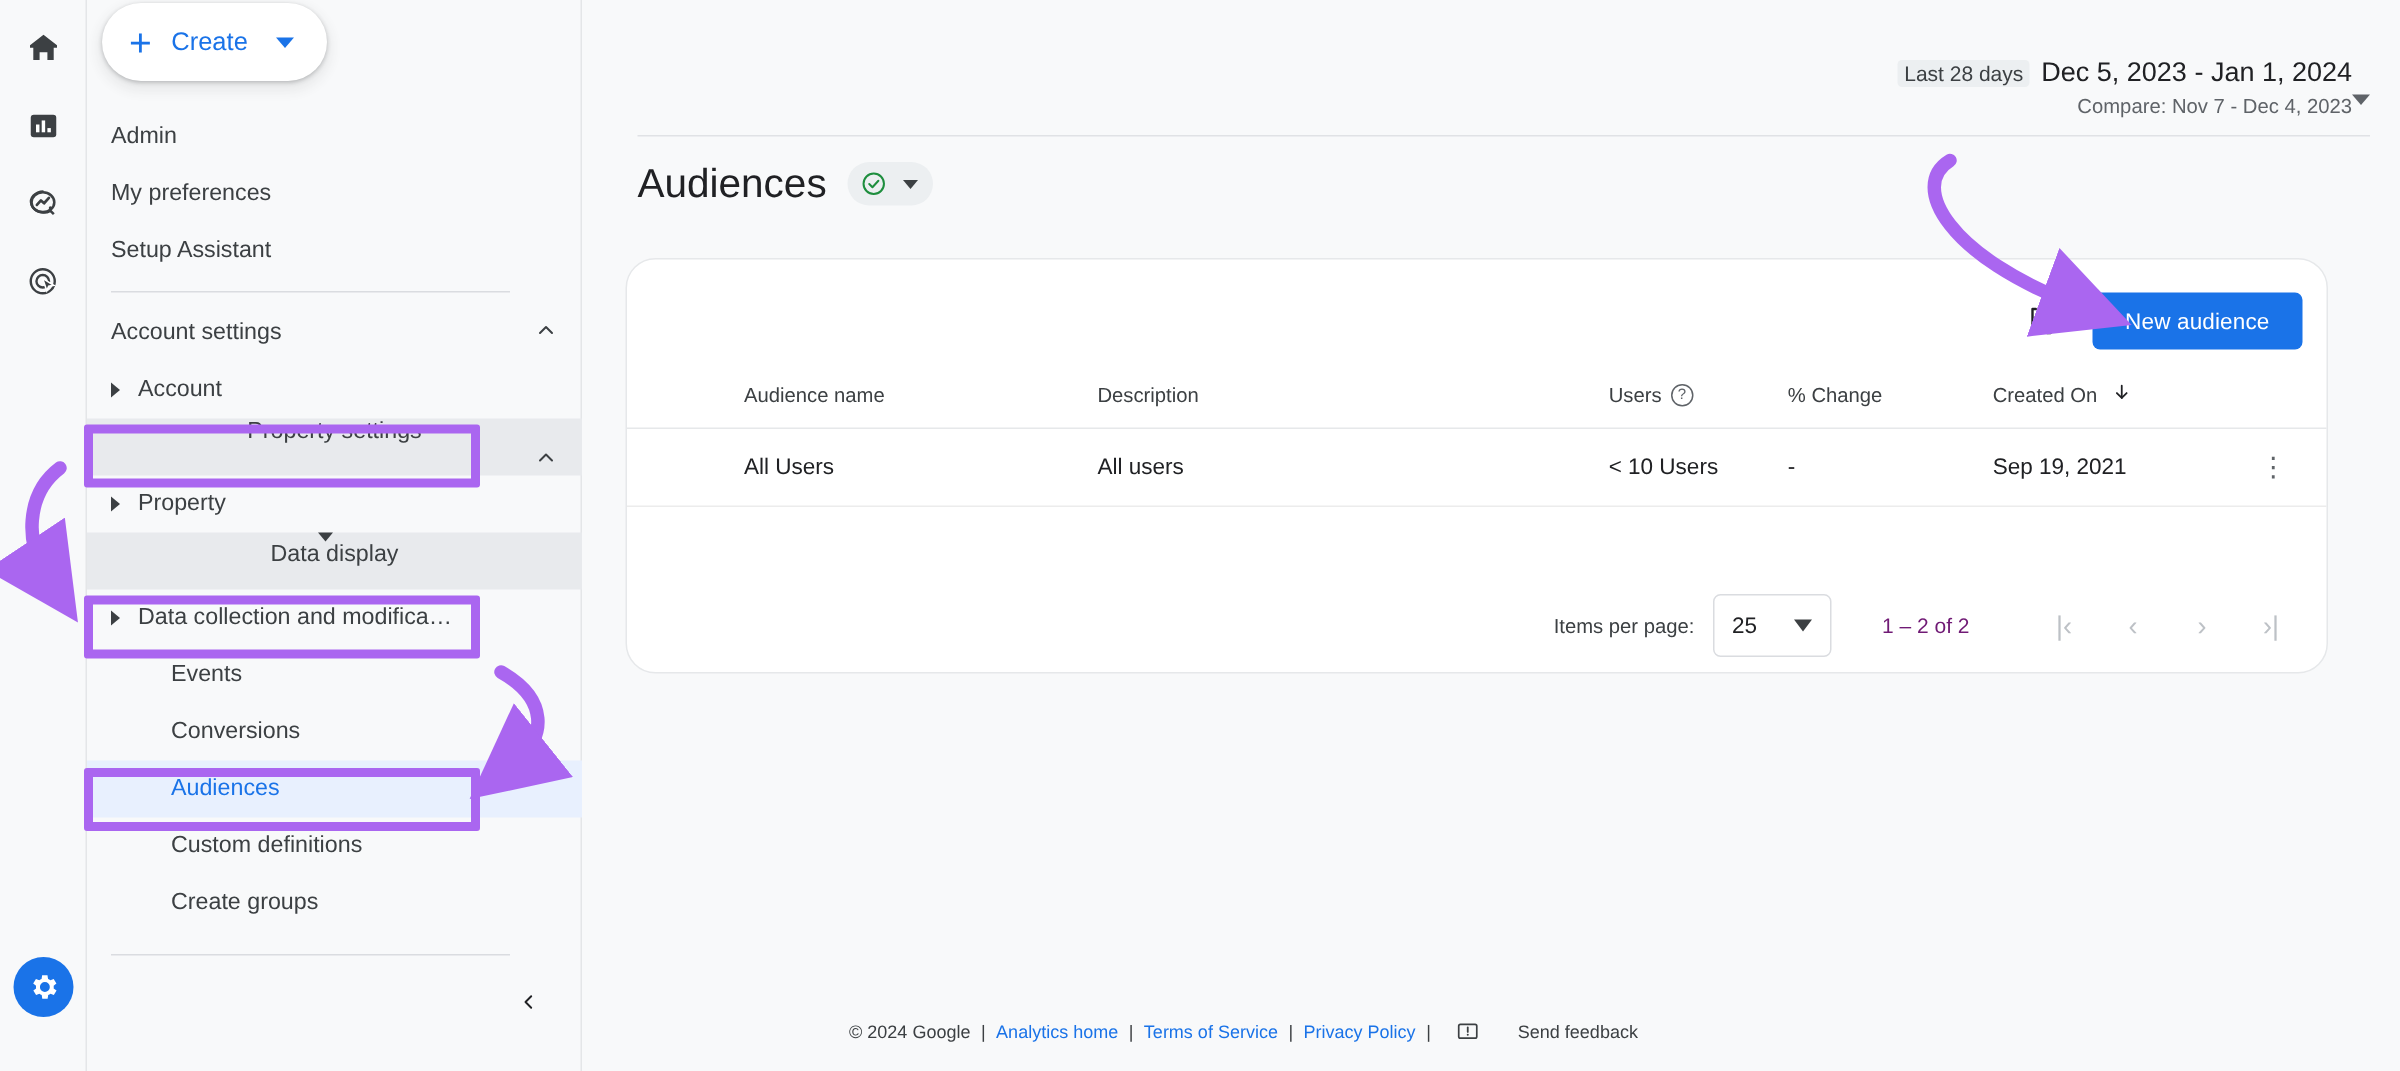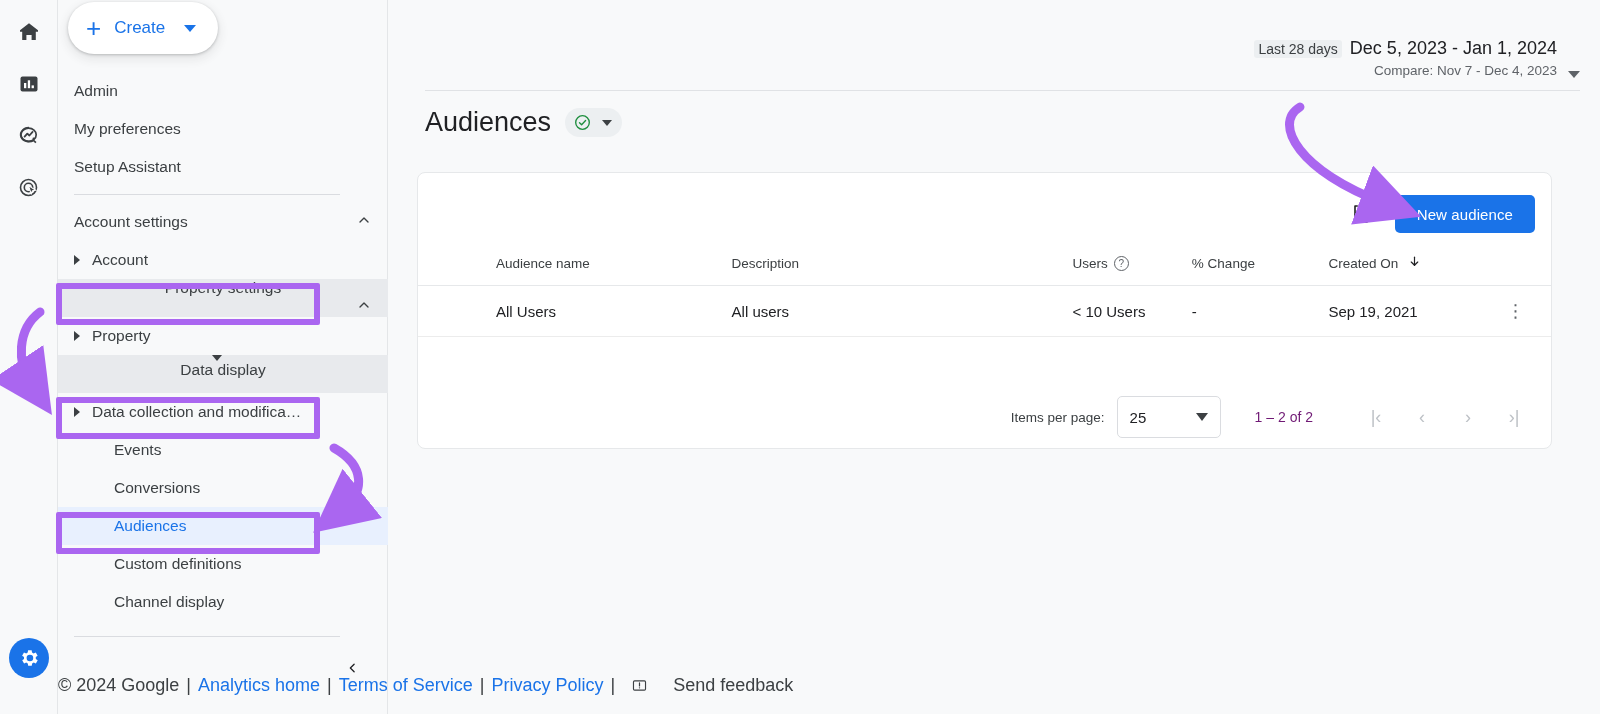--- a/index.html
+++ b/index.html
@@ -91,21 +91,21 @@
     position:absolute; left:278px; top:652px; width:32px;height:32px;
     display:flex;align-items:center;justify-content:center; cursor:pointer;
     color:#202124; font-size:20px;
   }
 
   
   #main { position:absolute; left:389px; top:0; right:0; height:714px; background:#f8f9fa; }
 
   #daterange {
     position:absolute; right:20px; top:38px;
-    display:flex; align-items:flex-end; gap:11px; cursor:pointer;
+    display:flex; align-items:center; gap:0; cursor:pointer;
   }
   #daterange .dr-left { text-align:right; }
   #dr-preset {
     font-size:14px; color:#3c4043; background:#eceff1;
     padding:1px 4px; border-radius:3px; display:inline-block;
   }
   #dr-range { font-size:18px; color:#202124; display:inline-block; margin-left:8px; }
   #dr-compare { font-size:13.5px; color:#5f6368; margin-top:4px; }
   #dr-caret {
     width:0;height:0;margin-top:16px;
@@ -127,21 +127,21 @@
   }
   #title-chip .chip-caret {
     width:0;height:0;
     border-left:5px solid transparent;border-right:5px solid transparent;
     border-top:6px solid #3c4043;
   }
 
   
   #card {
     position:absolute; left:28px; top:172px; width:1135px; height:277px;
-    background:#ffffff; border:1px solid #e6e8ea; border-radius:8px;
+    background:#ffffff; border:1px solid #e6e8ea; border-radius:20px;
   }
   #card-actions {
     position:absolute; right:16px; top:22px;
     display:flex; align-items:center; gap:22px;
   }
   #download-btn { cursor:pointer; display:flex; align-items:center; }
   #new-audience-btn {
     background:#1a73e8; color:#ffffff; border:none;
     height:38px; padding:0 22px; border-radius:5px;
     font-size:15px; font-family:"Liberation Sans", sans-serif;
@@ -175,39 +175,39 @@
   .kebab { color:#5f6368; font-size:18px; line-height:1; cursor:pointer; letter-spacing:0; }
   .sort-arrow { margin-left:6px; }
 
   #pager {
     position:absolute; left:0; bottom:10px; width:1133px;
     display:flex; align-items:center; justify-content:flex-end;
     gap:0; padding-right:14px;
   }
   #pager .ipp-label { font-size:13.5px; color:#3c4043; margin-right:12px; }
   #ipp-select {
-    width:104px;height:42px;border:1px solid #dadce0;border-radius:5px;
+    width:79px;height:42px;border:1px solid #dadce0;border-radius:5px;
     display:flex;align-items:center;justify-content:space-between;
     padding:0 12px; font-size:15px; color:#202124; cursor:pointer; background:#fff;
   }
   #ipp-select .sel-caret {
     width:0;height:0;border-left:6px solid transparent;border-right:6px solid transparent;
     border-top:8px solid #3c4043;
   }
   #pg-range { font-size:14px; color:#701a75; margin:0 40px 0 34px; }
   .pg-btn {
     width:46px;height:40px; display:flex;align-items:center;justify-content:center;
     color:#bdc1c6; font-size:18px; cursor:pointer;
   }
 
   
   #footer {
     position:absolute; left:58px; right:0; bottom:18px;
-    display:flex; align-items:center; 
-    gap:0; font-size:18px; color:#3c4043;
+    display:flex; align-items:center; justify-content:center;
+    gap:0; font-size:12px; color:#3c4043;
   }
   #footer a { color:#1a73e8; text-decoration:none; cursor:pointer; }
   #footer .sep { margin:0 7px; color:#3c4043; }
   #feedback { display:inline-flex; align-items:center; gap:25px; margin-left:9px; color:#3c4043; cursor:pointer; }
 
   
   #overlay { position:absolute; left:0; top:0; width:1600px; height:714px; pointer-events:none; }
   .hl-box { position:absolute; border:6px solid #aa66f0; border-radius:2px; }
 </style>
 </head>
@@ -322,21 +322,21 @@
 
     <div class="nav-item l3 active">
       <span class="txt">Audiences</span>
     </div>
 
     <div class="nav-item l3">
       <span class="txt">Custom definitions</span>
     </div>
 
     <div class="nav-item l3">
-      <span class="txt">Channel display</span>
+      <span class="txt">Create groups</span>
     </div>
 
   </div>
 
   <div id="sidebar-bottom-sep"></div>
   <div id="collapse-btn">
     <svg width="13" height="20" viewBox="0 0 24 24" fill="none" stroke="#202124" stroke-width="2.4" stroke-linecap="round" stroke-linejoin="round">
         <polyline points="15 5 8 12 15 19"></polyline>
       </svg>
   </div>

